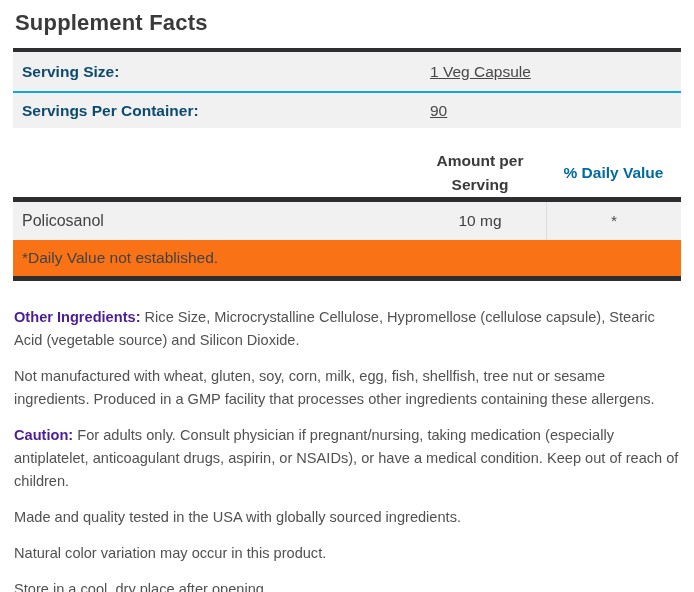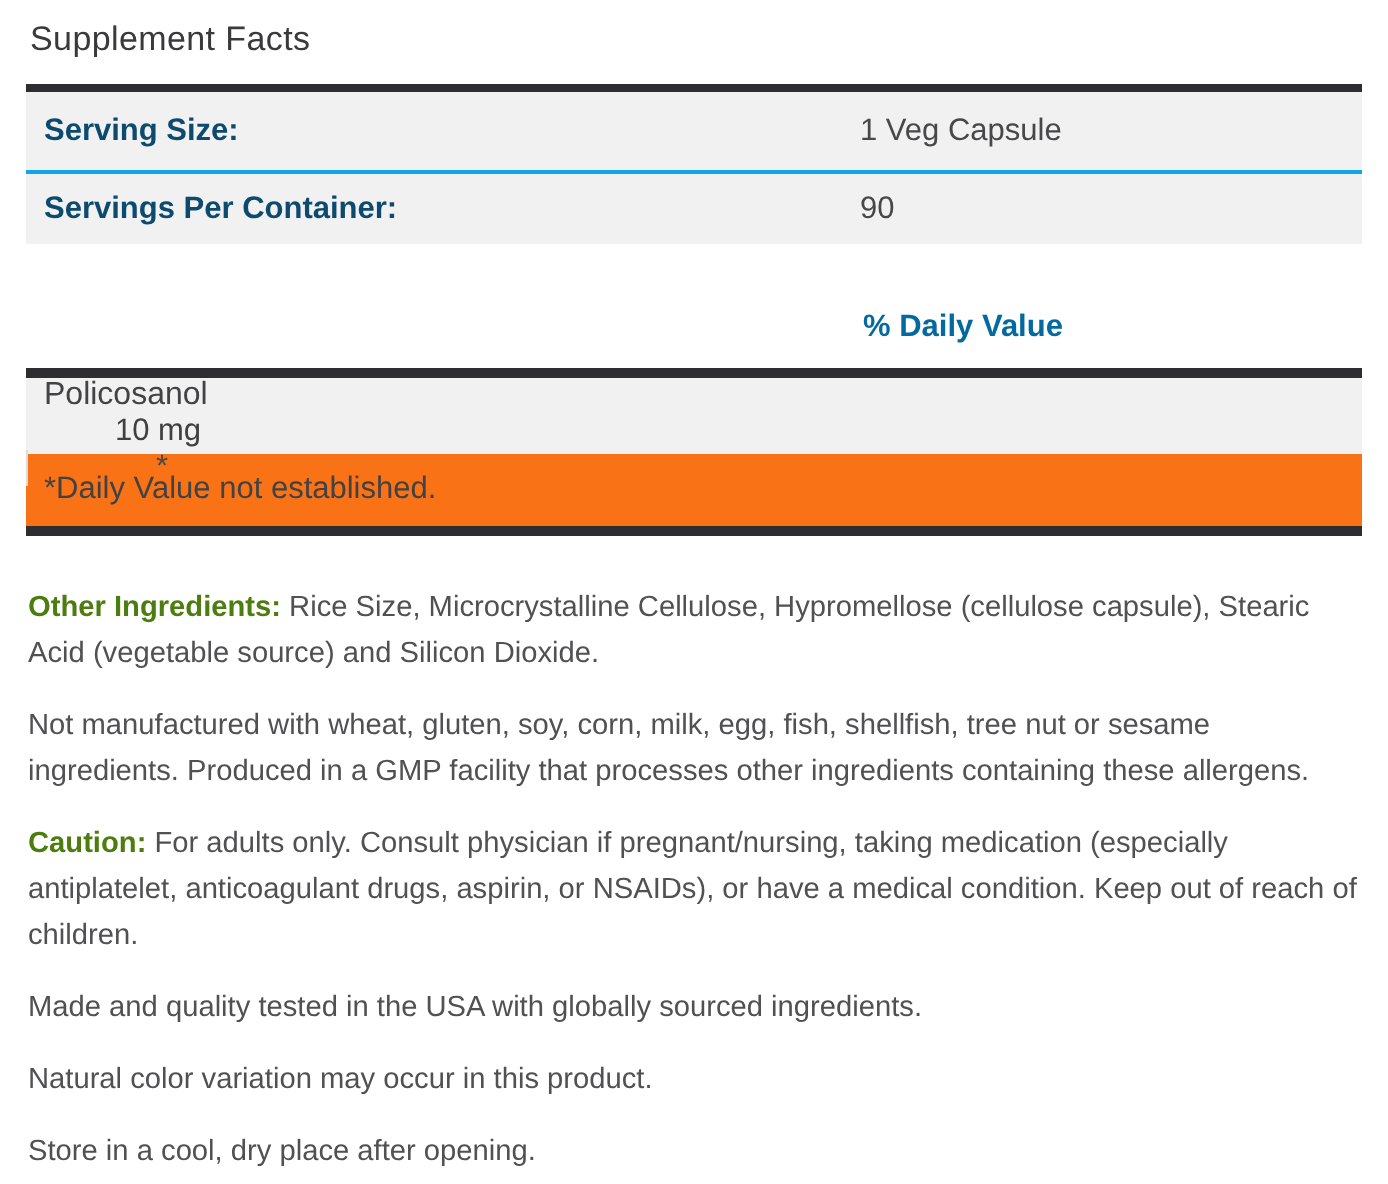--- a/index.html
+++ b/index.html
@@ -7,49 +7,49 @@
   body {
     width:694px; height:592px;
     font-family:"Liberation Sans","DejaVu Sans",sans-serif;
     color:#3c3c3e;
     overflow:hidden;
   }
   .label-wrap { padding:10px 13px 0 13px; }
 
   
   .title {
-    font-size:17px; font-weight:normal; color:#3a3a3c;
+    font-size:22px; font-weight:bold; color:#3a3a3c;
     letter-spacing:0.2px; margin:0 0 12px 2px;
   }
 
   
   .serving-table { width:668px; border-top:4px solid #2e2e30; }
   .s-row { display:flex; align-items:center; background:#f1f1f2; height:39px; }
   .s-row.second { border-top:2px solid #0ea5e9; height:37px; }
   .s-label { width:417px; padding-left:9px; font-weight:bold; font-size:15.5px; color:#0c4a6e; }
-  .s-value { flex:1; font-size:15.5px; color:#48484a; }
+  .s-value { flex:1; font-size:15.5px; color:#48484a;text-decoration:underline; }
 
   
   .head-row { display:flex; align-items:center; width:668px; padding-top:21px; min-height:62px; }
   .hc1 { width:401px; }
   .hc2 { width:132px; text-align:center; font-weight:bold; font-size:15.5px; line-height:24px; color:#3a3a3c; }
   .hc3 { width:135px; text-align:center; font-weight:bold; font-size:15.5px; color:#0369a1; }
 
   
   .nutrient-table { width:668px; border-top:5px solid #2e2e30; border-bottom:5px solid #2e2e30; }
-  .n-row { display:flex; align-items:stretch; background:#f1f1f2; height:38px;flex-direction:column; }
+  .n-row { display:flex; align-items:stretch; background:#f1f1f2; height:38px; }
   .nc1 { width:401px; padding-left:9px; font-size:16px; color:#434345; display:flex; align-items:center; }
   .nc2 { width:132px; font-size:15.5px; color:#404040; display:flex; align-items:center; justify-content:center; }
   .nc3 { width:135px; font-size:15.5px; color:#48484a; display:flex; align-items:center; justify-content:center; border-left:1px solid #dcdcdd; }
   .foot-row { height:36px; display:flex; align-items:center; padding-left:9px; font-size:15.5px; color:#424244; background:#f97316; }
 
   
   .paras { margin-top:25px; width:670px; padding-left:1px; }
   .para { font-size:14.6px; line-height:23px; color:#515153; margin-bottom:13px; }
-  .para .lead { font-weight:bold; color:#4d7c0f; }
+  .para .lead { font-weight:bold; color:#4c1d95; }
 </style>
 </head>
 <body>
 
 <div class="label-wrap">
 
   <h1 class="title">Supplement Facts</h1>
 
   <div class="serving-table">
     <div class="s-row">
@@ -57,20 +57,24 @@
       <div class="s-value">1 Veg Capsule</div>
     </div>
     <div class="s-row second">
       <div class="s-label">Servings Per Container:</div>
       <div class="s-value">90</div>
     </div>
   </div>
 
   <div class="head-row">
     <div class="hc1"></div>
+    <div class="hc2">
+      <div>Amount per</div>
+      <div>Serving</div>
+    </div>
     <div class="hc3">% Daily Value</div>
   </div>
 
   <div class="nutrient-table">
     <div class="n-row">
       <div class="nc1">Policosanol</div>
       <div class="nc2">10 mg</div>
       <div class="nc3">*</div>
     </div>
     <div class="foot-row">*Daily Value not established.</div>

